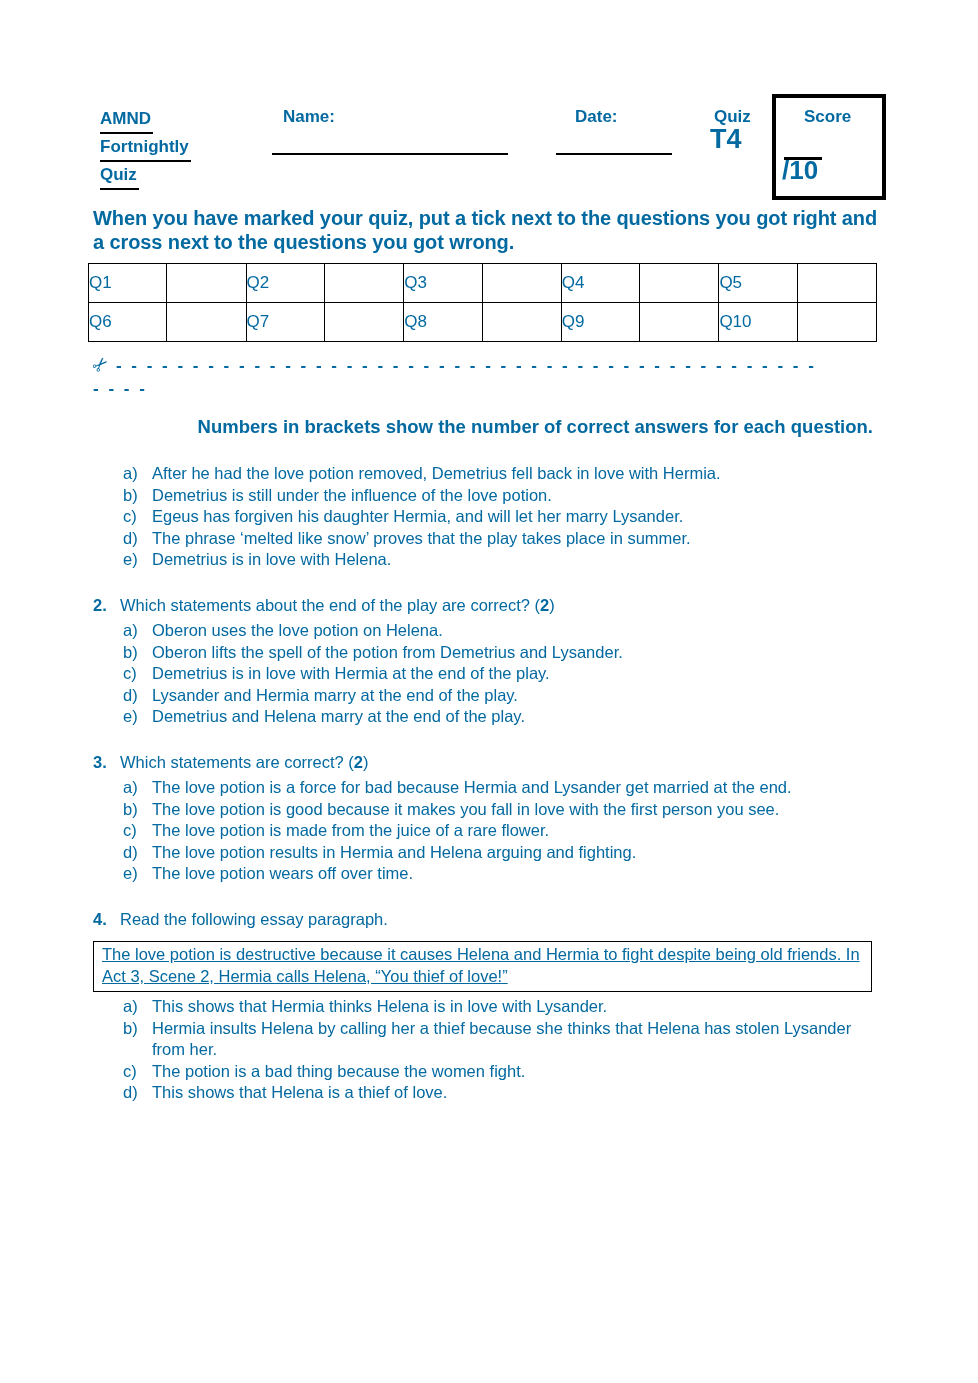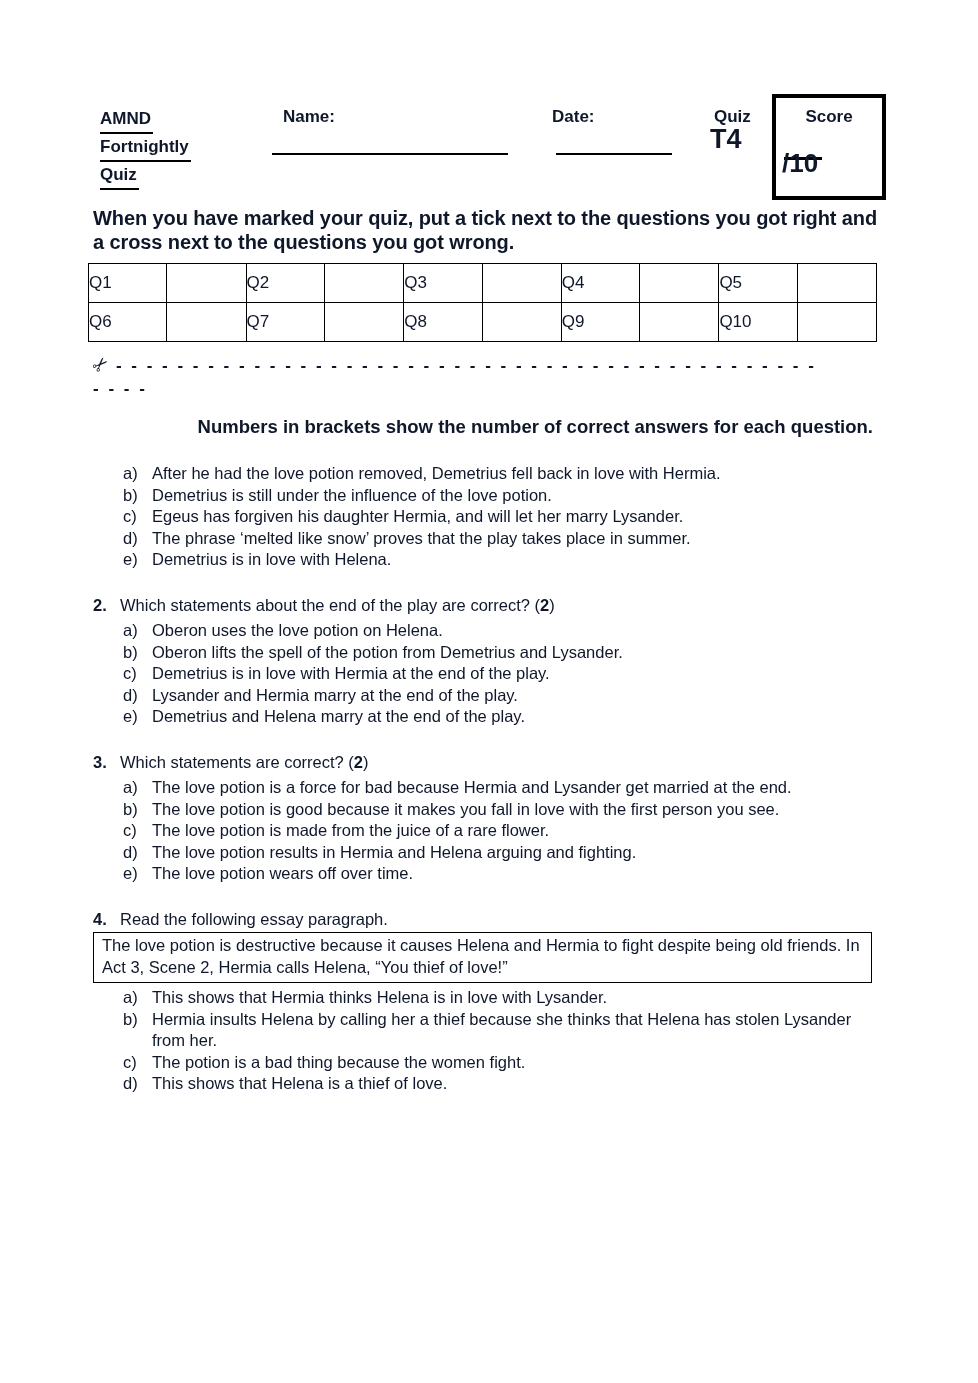--- a/index.html
+++ b/index.html
@@ -1,41 +1,41 @@
 <!DOCTYPE html>
 <html><head>
 <meta charset="utf-8">
 <style>
   html,body{margin:0;padding:0;background:#e8e8e8;}
   .page{
     width:978px;height:1383px;position:relative;margin:0 auto;
-    background:#ffffff;color:#0f172a;
+    background:#ffffff;color:#0369a1;
     font-family:"Liberation Sans", sans-serif;
     overflow:hidden;
   }
   
   .hdr{position:absolute;left:0;top:0;right:0;height:205px;}
   .hdr-title{position:absolute;left:100px;top:106px;font-weight:bold;font-size:17px;line-height:26px;}
   .hdr-title .u{display:inline-block;border-bottom:2px solid #000;padding:0 2px 0 0;}
   .hdr-title .row{display:block;}
   .hdr-label{position:absolute;font-weight:bold;font-size:17px;}
   .name-label{left:283px;top:107px;}
-  .date-label{left:552px;top:107px;}
+  .date-label{left:575px;top:107px;}
   .quiz-label{left:714px;top:107px;}
   .fill-line{position:absolute;border-bottom:2px solid #000;height:0;}
   .name-line{left:272px;top:153px;width:236px;}
   .date-line{left:556px;top:153px;width:116px;}
   .quiz-num{position:absolute;left:710px;top:124px;font-weight:bold;font-size:27px;}
   .score-box{
     position:absolute;left:772px;top:94px;width:106px;height:98px;
     border:4px solid #000;
   }
-  .score-label{text-align:center;margin-top:9px;font-weight:bold;font-size:17px;}
+  .score-label{margin-top:9px;font-weight:bold;font-size:17px;padding-left:28px;}
   .score-blank{position:absolute;left:8px;bottom:36px;width:38px;border-top:3px solid #000;}
-  .score-denom{position:absolute;left:6px;bottom:17px;font-weight:bold;font-size:26px;}
+  .score-denom{position:absolute;left:6px;bottom:10px;font-weight:bold;font-size:26px;}
   
   .content{position:absolute;left:93px;top:206px;width:792px;}
   .instructions{
     margin:0 0 9px 0;font-weight:bold;font-size:20px;line-height:1.21;letter-spacing:-0.1px;
   }
   table.score-table{border-collapse:collapse;width:789px;margin-left:-5px;table-layout:fixed;}
   table.score-table td{border:1.5px solid #000;height:36px;width:10%;overflow:hidden;}
   table.score-table td.lbl{font-weight:normal;font-size:17px;padding-left:0;}
   .cutline{margin-top:13px;font-weight:bold;font-size:17px;line-height:20px;}
   .scissors-icon{display:inline-block;transform:rotate(-45deg);font-weight:normal;font-size:19px;margin-right:7px;}
@@ -48,21 +48,21 @@
   }
   .q{margin-top:24px;font-size:16.5px;line-height:21.5px;}
   .q-prompt .q-num{font-weight:bold;display:inline-block;width:27px;}
   .q-prompt b{font-weight:bold;}
   .opts{margin-top:4px;padding-left:30px;}
   .opt{display:flex;}
   .opt-label{width:29px;flex:none;}
   .opt-text{flex:1;max-width:714px;}
   .boxed{
     border:1.5px solid #000;box-sizing:border-box;width:779px;
-    padding:2px 8px 4px 8px;margin:2px 0 4px 0;line-height:21.5px;
+    padding:2px 8px 4px 8px;margin:11px 0 4px 0;line-height:21.5px;text-decoration:underline;
   }
   .followup{margin-top:1px;line-height:21.5px;}
 </style>
 </head>
 <body>
 
 <div class="page">
 
   <div class="hdr">
     <div class="hdr-title">

